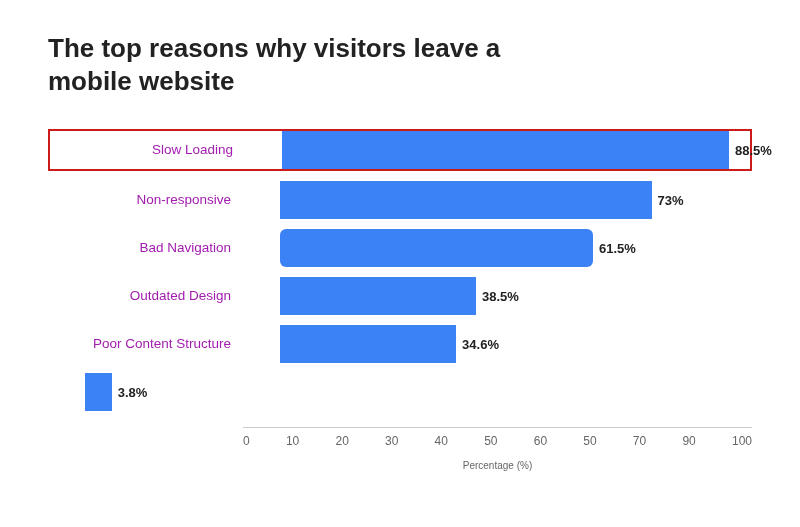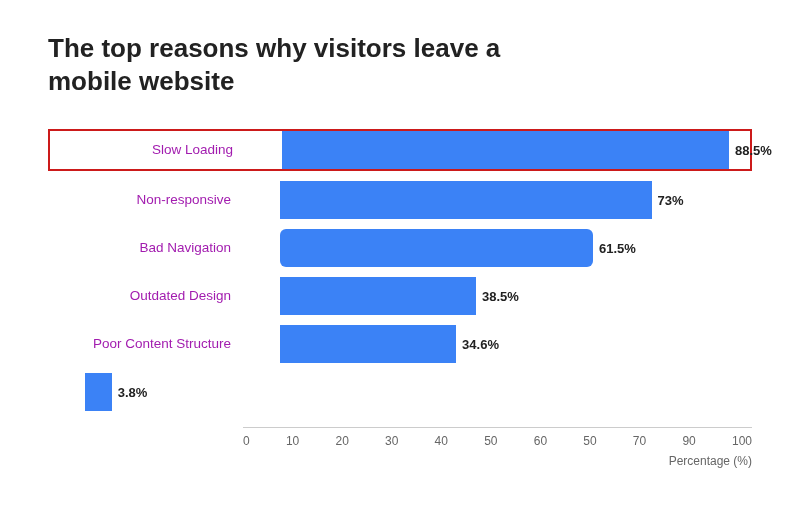--- a/index.html
+++ b/index.html
@@ -76,24 +76,24 @@
       justify-content: space-between;
       border-top: 1px solid #ccc;
       padding-top: 6px;
     }
     .x-tick {
       font-size: 12px;
       color: #666;
       text-align: center;
     }
     .x-axis-label {
-      text-align: right;
-      font-size: 12px;
+      text-align: center;
+      font-size: 10px;
       color: #666;
-      margin-top: 6px;
+      margin-top: 12px;
       padding-left: 195px;
     }
     
     .row-wrapper {
       position: relative;
     }
     .row-wrapper.highlighted {
       border: 2.5px solid #cc1a1a;
       margin-bottom: 10px;
       background: #fff;

